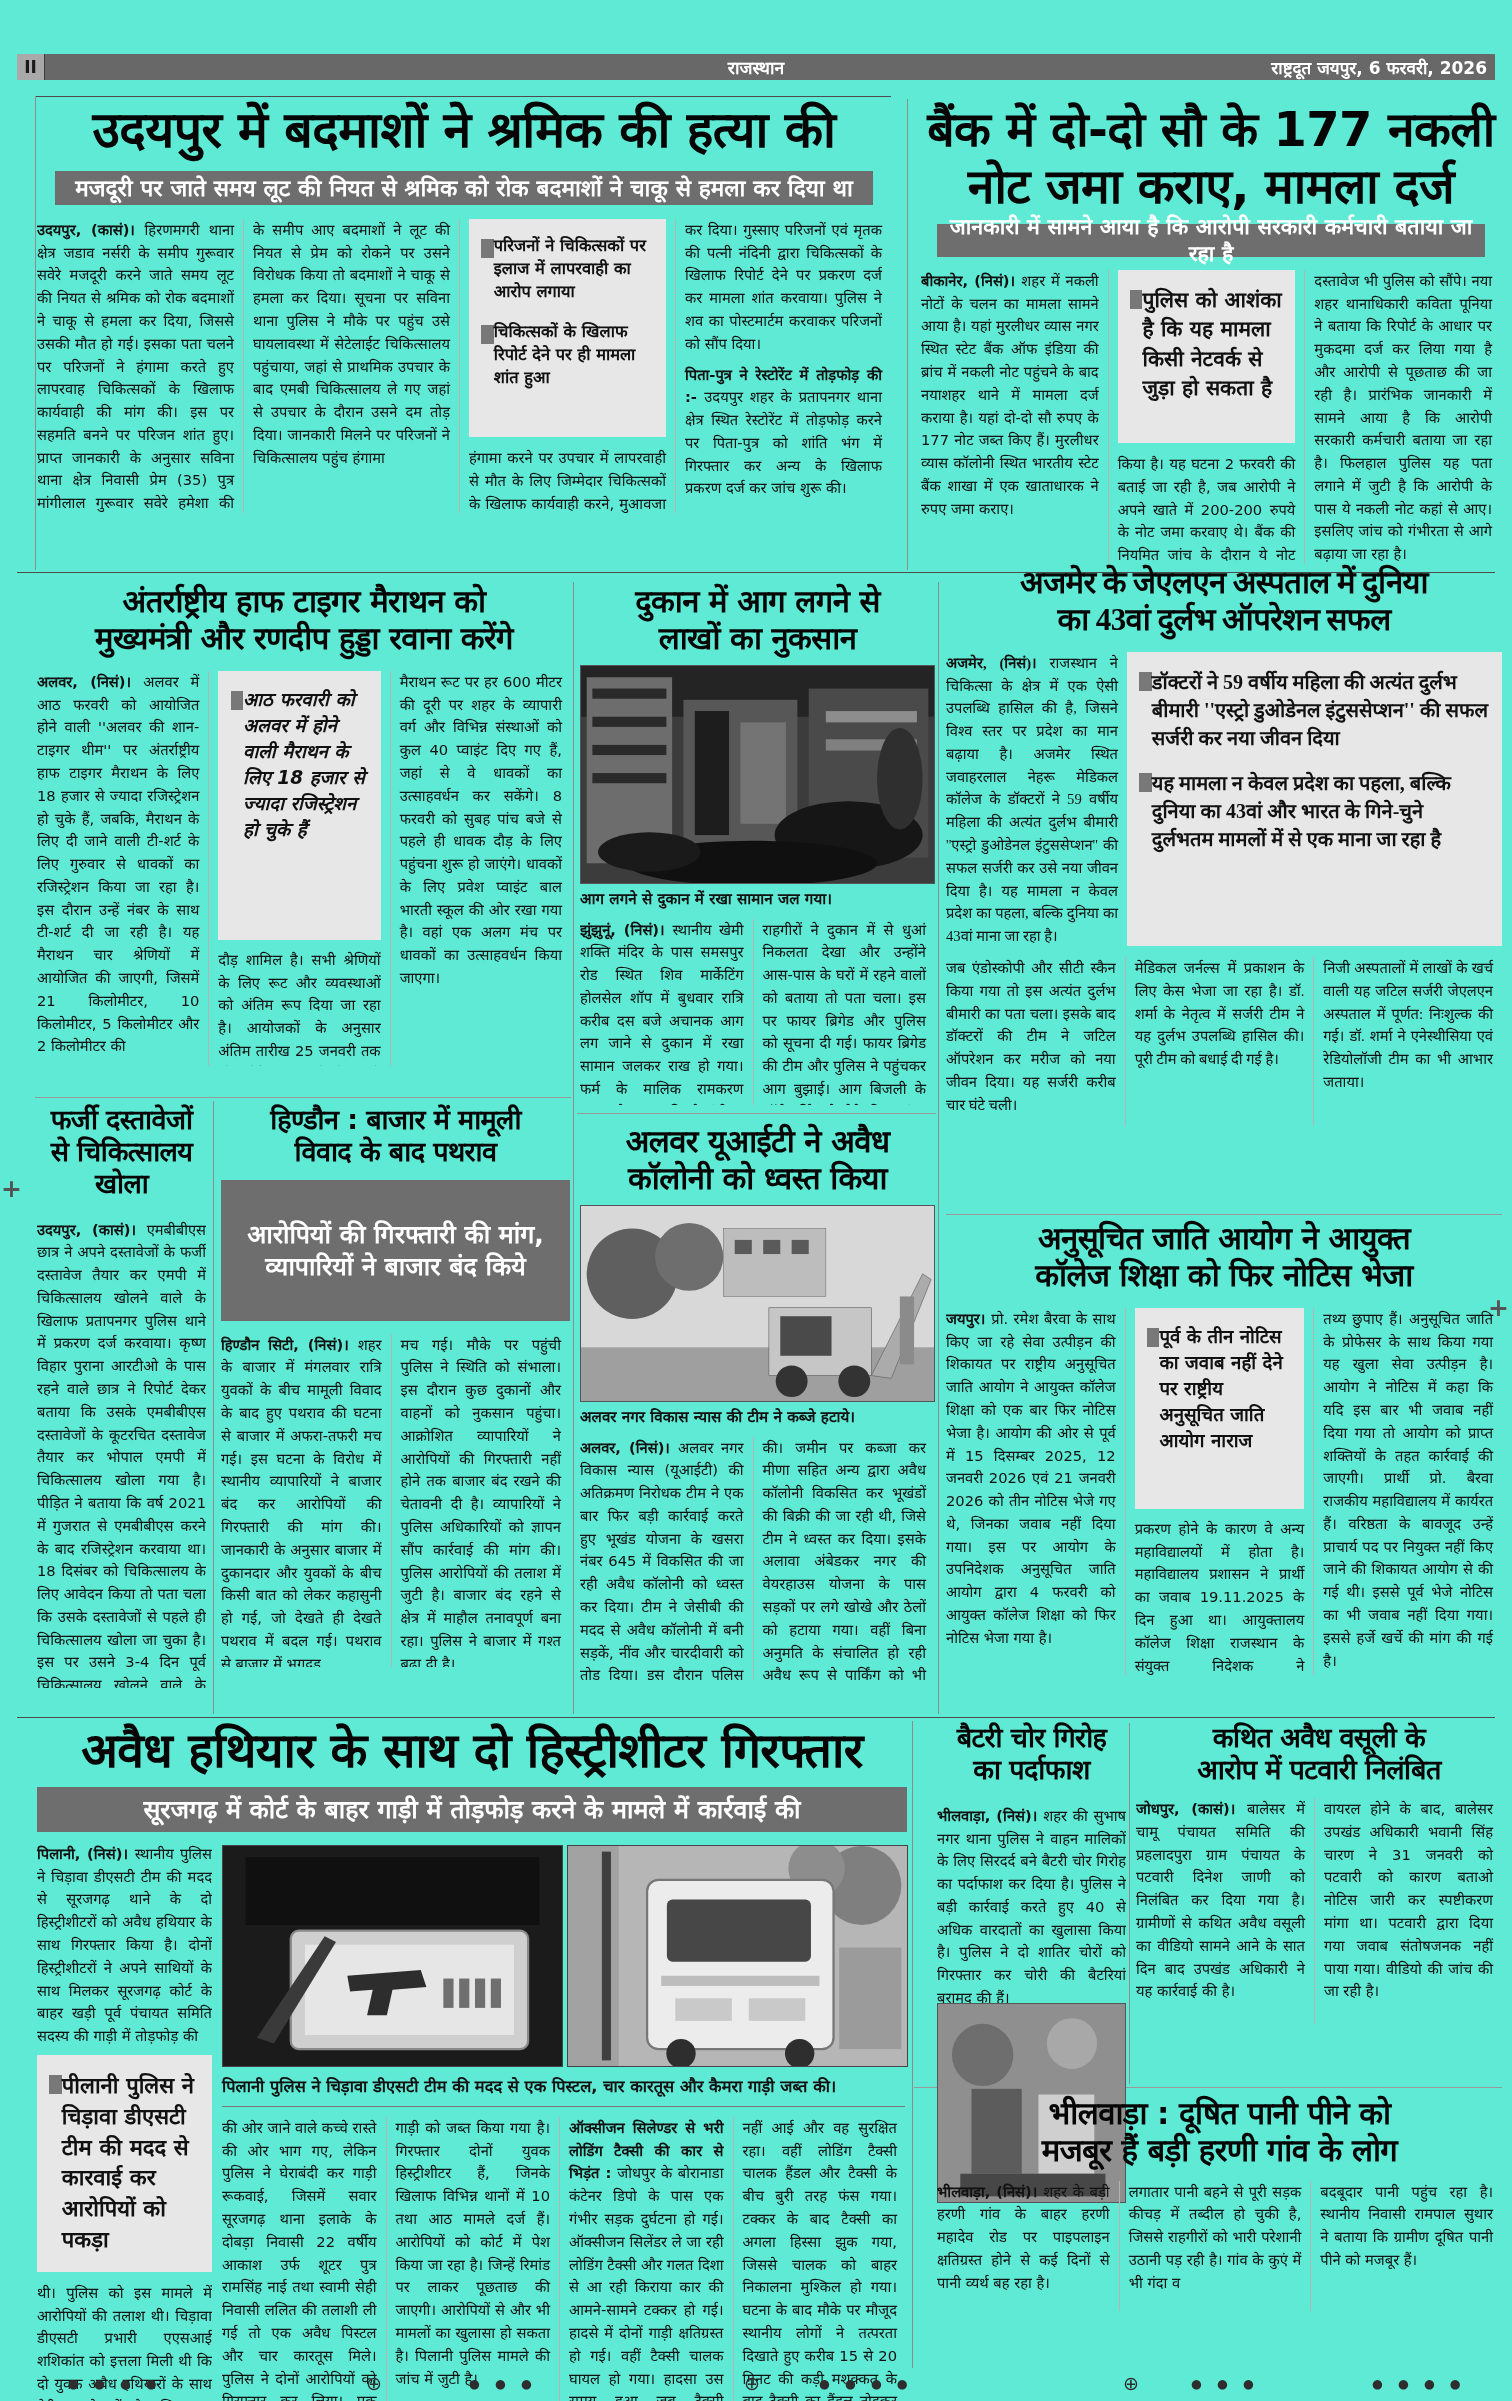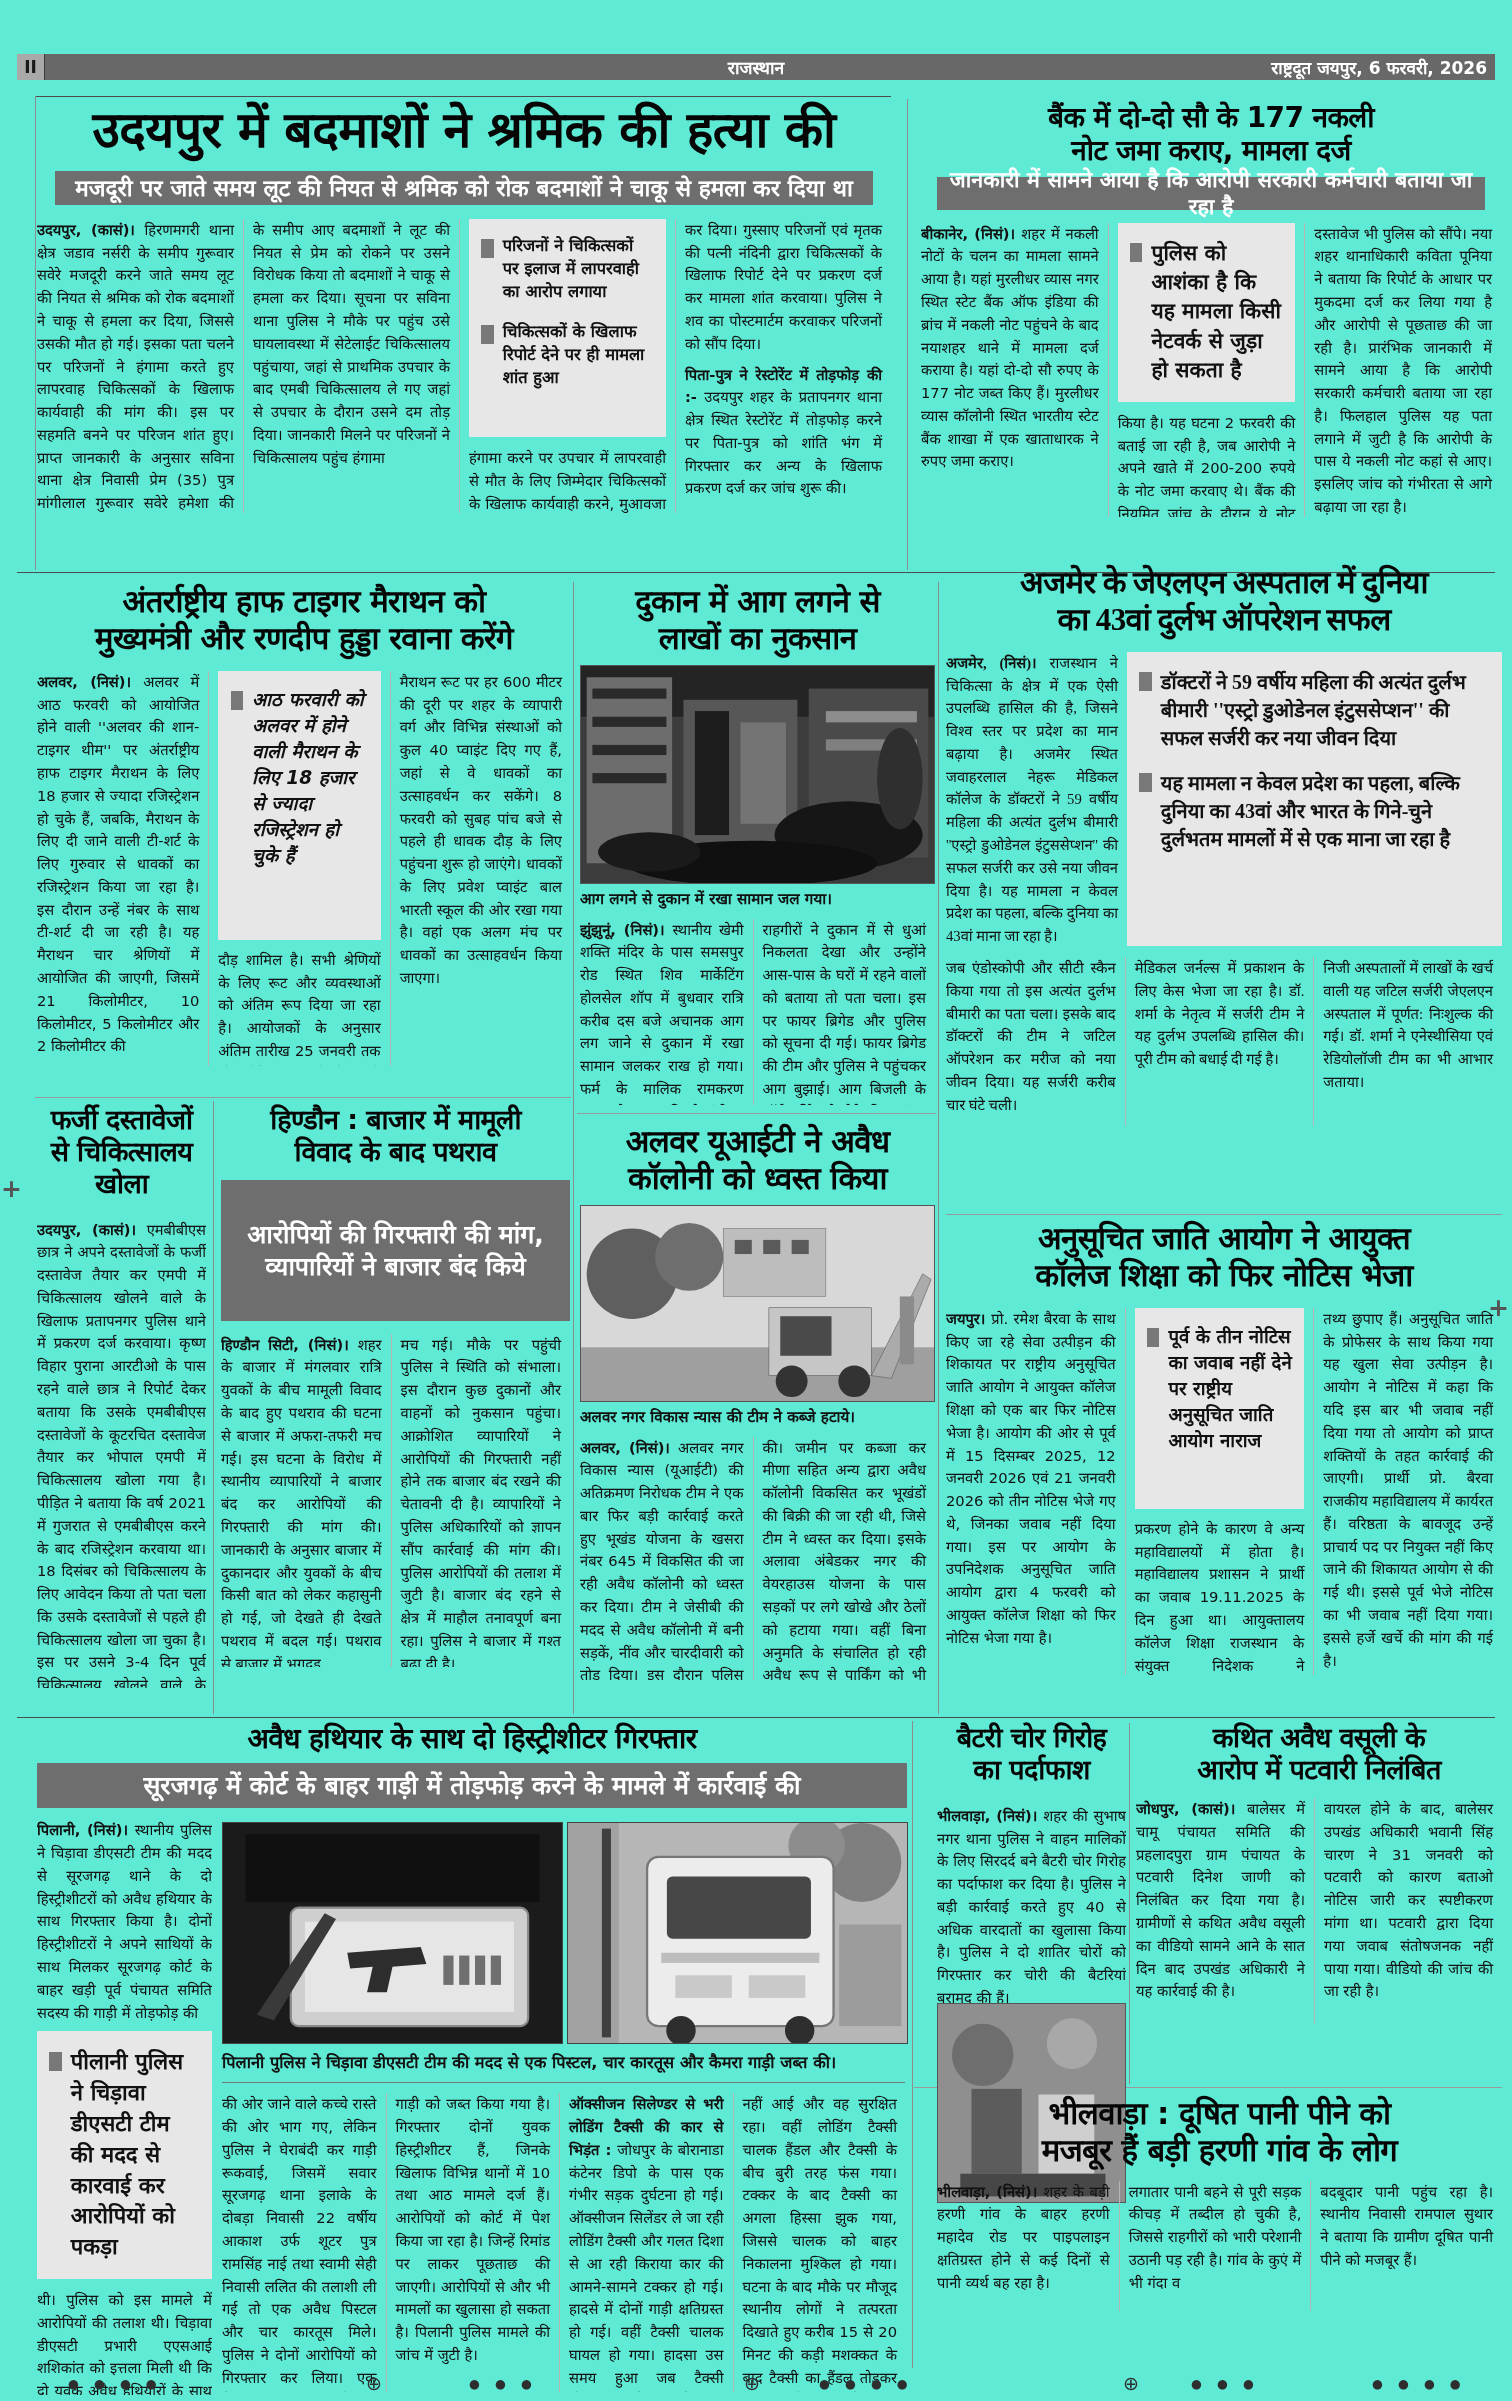--- a/index.html
+++ b/index.html
@@ -9,33 +9,33 @@
   .masthead{position:absolute;left:17px;top:54px;width:1478px;height:26px;background:#686868;
             display:flex;align-items:center;color:#fff;}
   .pgmark{width:27px;height:26px;background:#a9a9a9;color:#1a1a1a;display:flex;align-items:center;
           justify-content:center;font-size:17px;font-weight:bold;border-right:1.7px solid #3c3c3c;}
   .mh-section{position:absolute;left:0;right:0;text-align:center;font-size:17.5px;font-weight:bold;}
   .mh-edition{margin-left:auto;padding-right:8px;font-size:17px;font-weight:bold;z-index:2;}
   
   .art{position:absolute;}
   .hl{font-weight:bold;text-align:center;line-height:1.18;letter-spacing:-0.6px;color:#060606;}
   .hl-xl{font-size:50px;}
-  .hl-l{font-size:28px;}
+  .hl-l{font-size:48px;}
   .hl-m{font-size:31px;}
   .hl-s{font-size:27px;}
   .bar{background:#6e6e6e;color:#fff;font-weight:bold;display:flex;align-items:center;
        justify-content:center;text-align:center;line-height:1.25;}
   .cols{display:flex;overflow:hidden;}
   .col{flex:1;padding:0 9px;border-left:0.6px solid #b5b5b5;overflow:hidden;}
   .col:first-child{border-left:none;padding-left:0;}
   .bt{font-size:14.7px;line-height:1.55;text-align:justify;margin:0;}
   .dl{font-weight:bold;}
   .lead-b{font-weight:bold;}
   .infobox{background:#e7e7e7;padding:16px 12.4px;}
-  .ib-item{display:flex;gap:9px;font-weight:bold;line-height:1.4;margin-bottom:17px;}
+  .ib-item{display:flex;font-weight:bold;line-height:1.4;margin-bottom:17px;}
   .ib-item:last-child{margin-bottom:0;}
   .sq{width:12.4px;height:19px;background:#787878;flex:0 0 auto;margin-top:4.5px;}
   .photo{position:relative;overflow:hidden;background:#9a9a9a;}
   .photo svg{display:block;width:100%;height:100%;}
   .cap{font-weight:bold;font-size:15.2px;line-height:1.3;}
   .vr{position:absolute;width:1.1px;background:#8d8d8d;}
   .hrule{position:absolute;height:1.1px;background:#4c4c4c;}
   .plus{position:absolute;font-size:25px;color:#555;font-weight:bold;}
   .fmark{position:absolute;bottom:10.2px;font-size:12.4px;letter-spacing:5.6px;color:#2e2e2e;}
   .fplus{position:absolute;bottom:6.8px;font-size:19px;color:#2e2e2e;}

